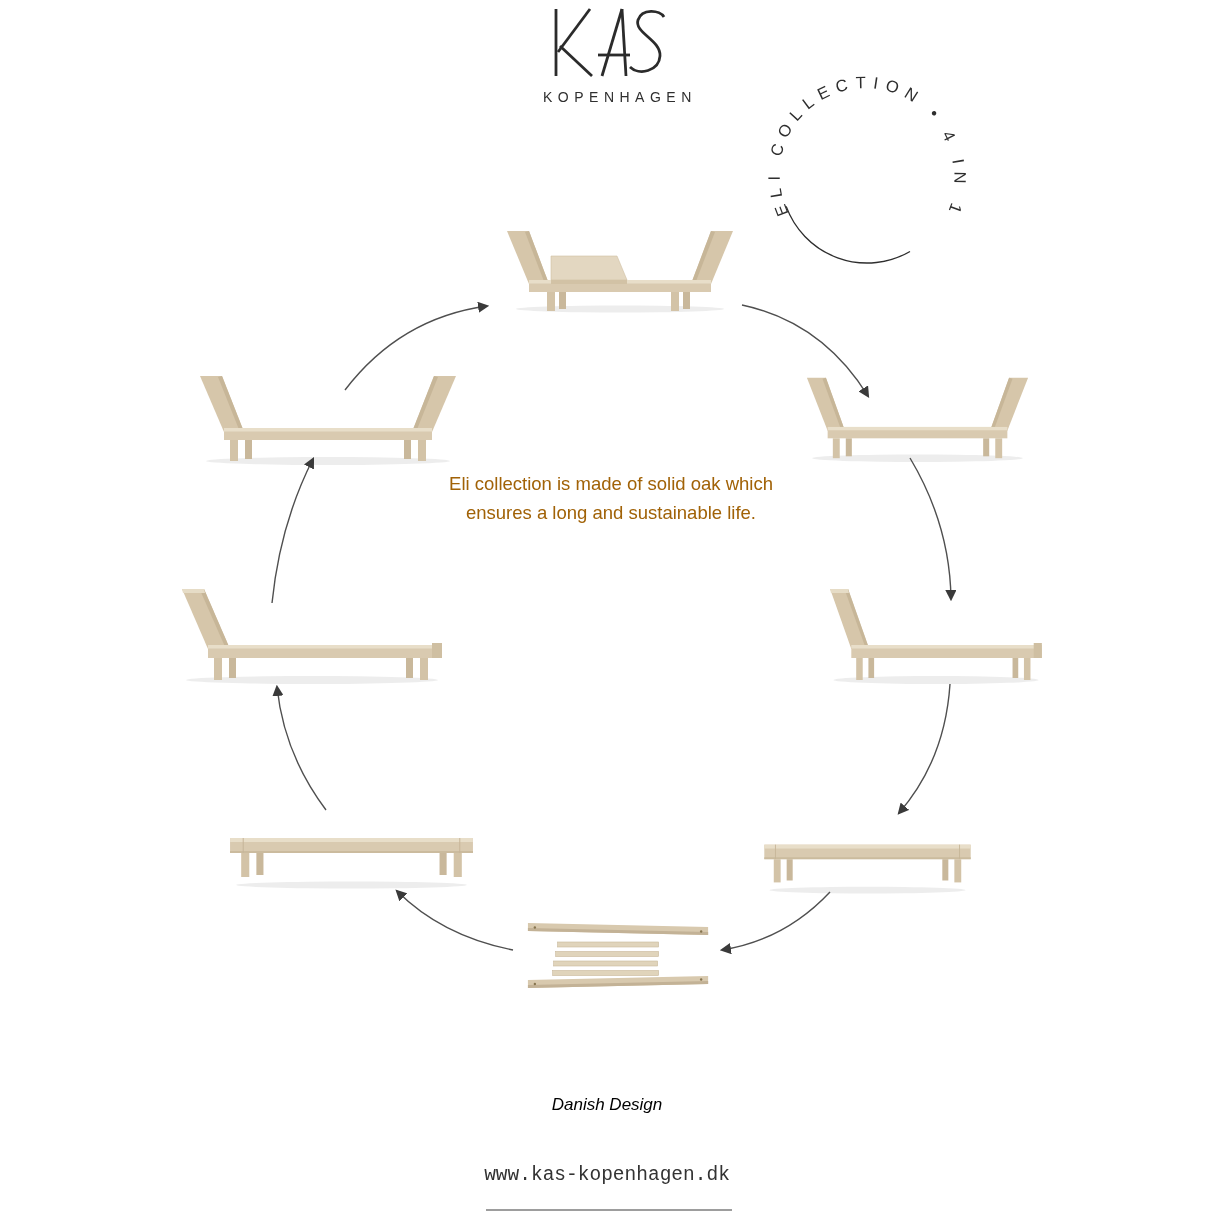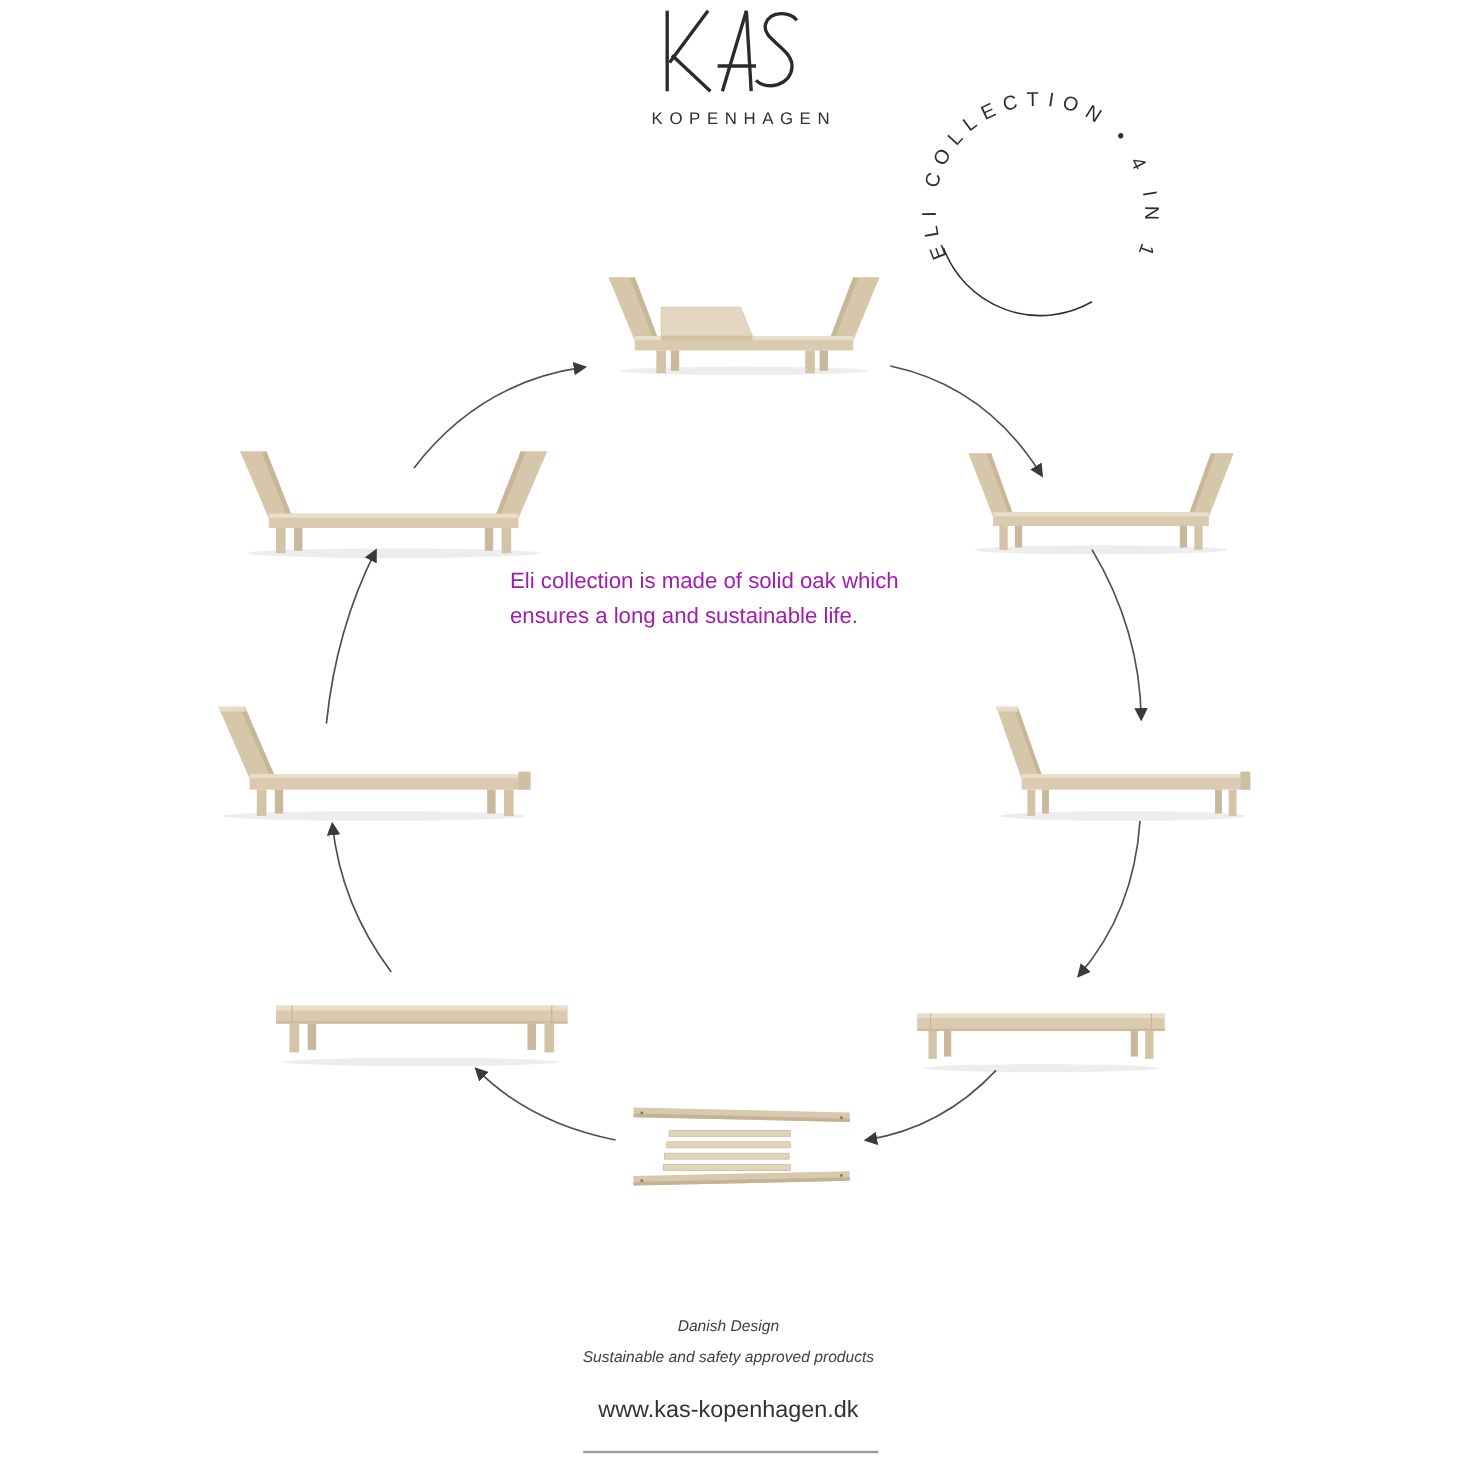--- a/index.html
+++ b/index.html
@@ -18,40 +18,40 @@
 
   
   .badge{left:762px;top:74px;width:214px;height:214px;}
   .badge text{
     font-family:"Liberation Sans", sans-serif;font-size:16.5px;
     letter-spacing:7px;fill:#2e2e2e;
   }
 
   
   .description{
-    left:425px;top:470px;width:372px;
-    font-size:18.5px;line-height:28.5px;color:#a21caf;
+    left:425px;top:470px;width:372px;text-align:center;
+    font-size:18.5px;line-height:28.5px;color:#a16207;
   }
   .description p{margin:0 0 23px 0;white-space:pre-line;}
 
   
   .fig{pointer-events:none;}
   .fig svg{display:block;width:100%;height:100%;}
 
   
   .arrows{left:0;top:0;width:1214px;height:1214px;pointer-events:none;}
 
   
   .tagline{
     left:307px;top:1092px;width:600px;text-align:center;font-style:italic;
-    font-size:13px;line-height:26px;color:#404040;
+    font-size:17px;line-height:26px;color:#000000;
   }
   .website{
     left:307px;top:1164px;width:600px;text-align:center;
-    font-size:19.5px;color:#333333;
+    font-size:19.5px;color:#333333;font-family:Liberation Mono, monospace;
   }
   .bottom-divider{left:486px;top:1209px;width:246px;height:2px;background:#9d9d9d;}
 </style>
 </head>
 <body>
 
 <div class="abs logo-block">
   <svg width="136" height="70" viewBox="0 0 136 70" aria-label="KAS">
     <g fill="none" stroke="#2b2b2b" stroke-width="2.8">
       <path d="M16,1 L16,68"></path>
@@ -223,18 +223,17 @@
     <path d="M950,684 Q945,760 899,813" marker-end="url(#ah)"></path>
     <path d="M830,892 Q785,940 722,950" marker-end="url(#ah)"></path>
     <path d="M513,950 Q442,936 397,891" marker-end="url(#ah)"></path>
     <path d="M326,810 Q284,754 277,687" marker-end="url(#ah)"></path>
     <path d="M272,603 Q280,524 313,459" marker-end="url(#ah)"></path>
   </g>
 </svg>
 
 <div class="abs tagline">
   <div>Danish Design</div>
-  <div>Sustainable and safety approved products</div>
 </div>
 
 <div class="abs website">www.kas-kopenhagen.dk</div>
 
 <div class="abs bottom-divider"></div>
 
 </body></html>

